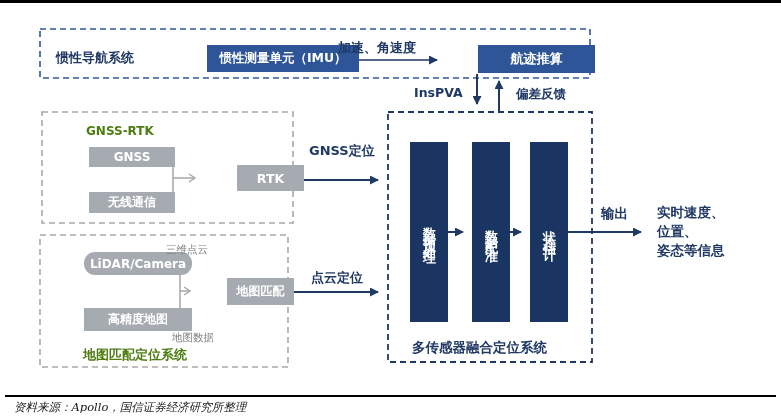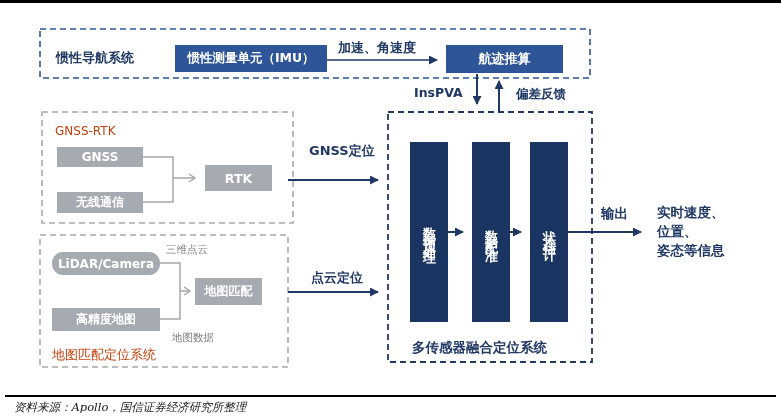--- a/index.html
+++ b/index.html
@@ -4,25 +4,25 @@
 <style>
   html,body{margin:0;padding:0;background:#fff;}
   .canvas{
     position:relative;width:781px;height:418px;background:#ffffff;
     font-family:"DejaVu Sans","Liberation Sans",sans-serif;overflow:hidden;
   }
   .topbar{position:absolute;left:0;top:0;width:781px;height:3px;background:#000;}
   .overlay{position:absolute;left:0;top:0;}
   .label{position:absolute;white-space:nowrap;}
   .navy{color:#1f3864;font-weight:bold;}
-  .graytext{color:#c2410c;font-weight:normal;}
+  .graytext{color:#4d7c0f;font-weight:bold;margin-left:31px;}
   .smallgray{color:#7f7f7f;font-size:10.5px;}
   .solid-box{
     position:absolute;display:flex;align-items:center;justify-content:center;
-    color:#ffffff;font-weight:bold;white-space:nowrap;
+    color:#ffffff;font-weight:bold;white-space:nowrap;margin-left:32px;
   }
   .blue{background:#2e5597;}
   .gray{background:#a6abb1;}
   .vcol{
     position:absolute;background:#1b3563;color:#fff;font-weight:bold;font-size:13px;
     writing-mode:vertical-rl;text-orientation:upright;letter-spacing:6px;
     display:flex;align-items:center;justify-content:center;
   }
   .ins-label{left:56px;top:49px;font-size:13px;text-align:center;}
   .imu-box{left:175px;top:45px;width:152px;height:27px;font-size:12.5px;}

